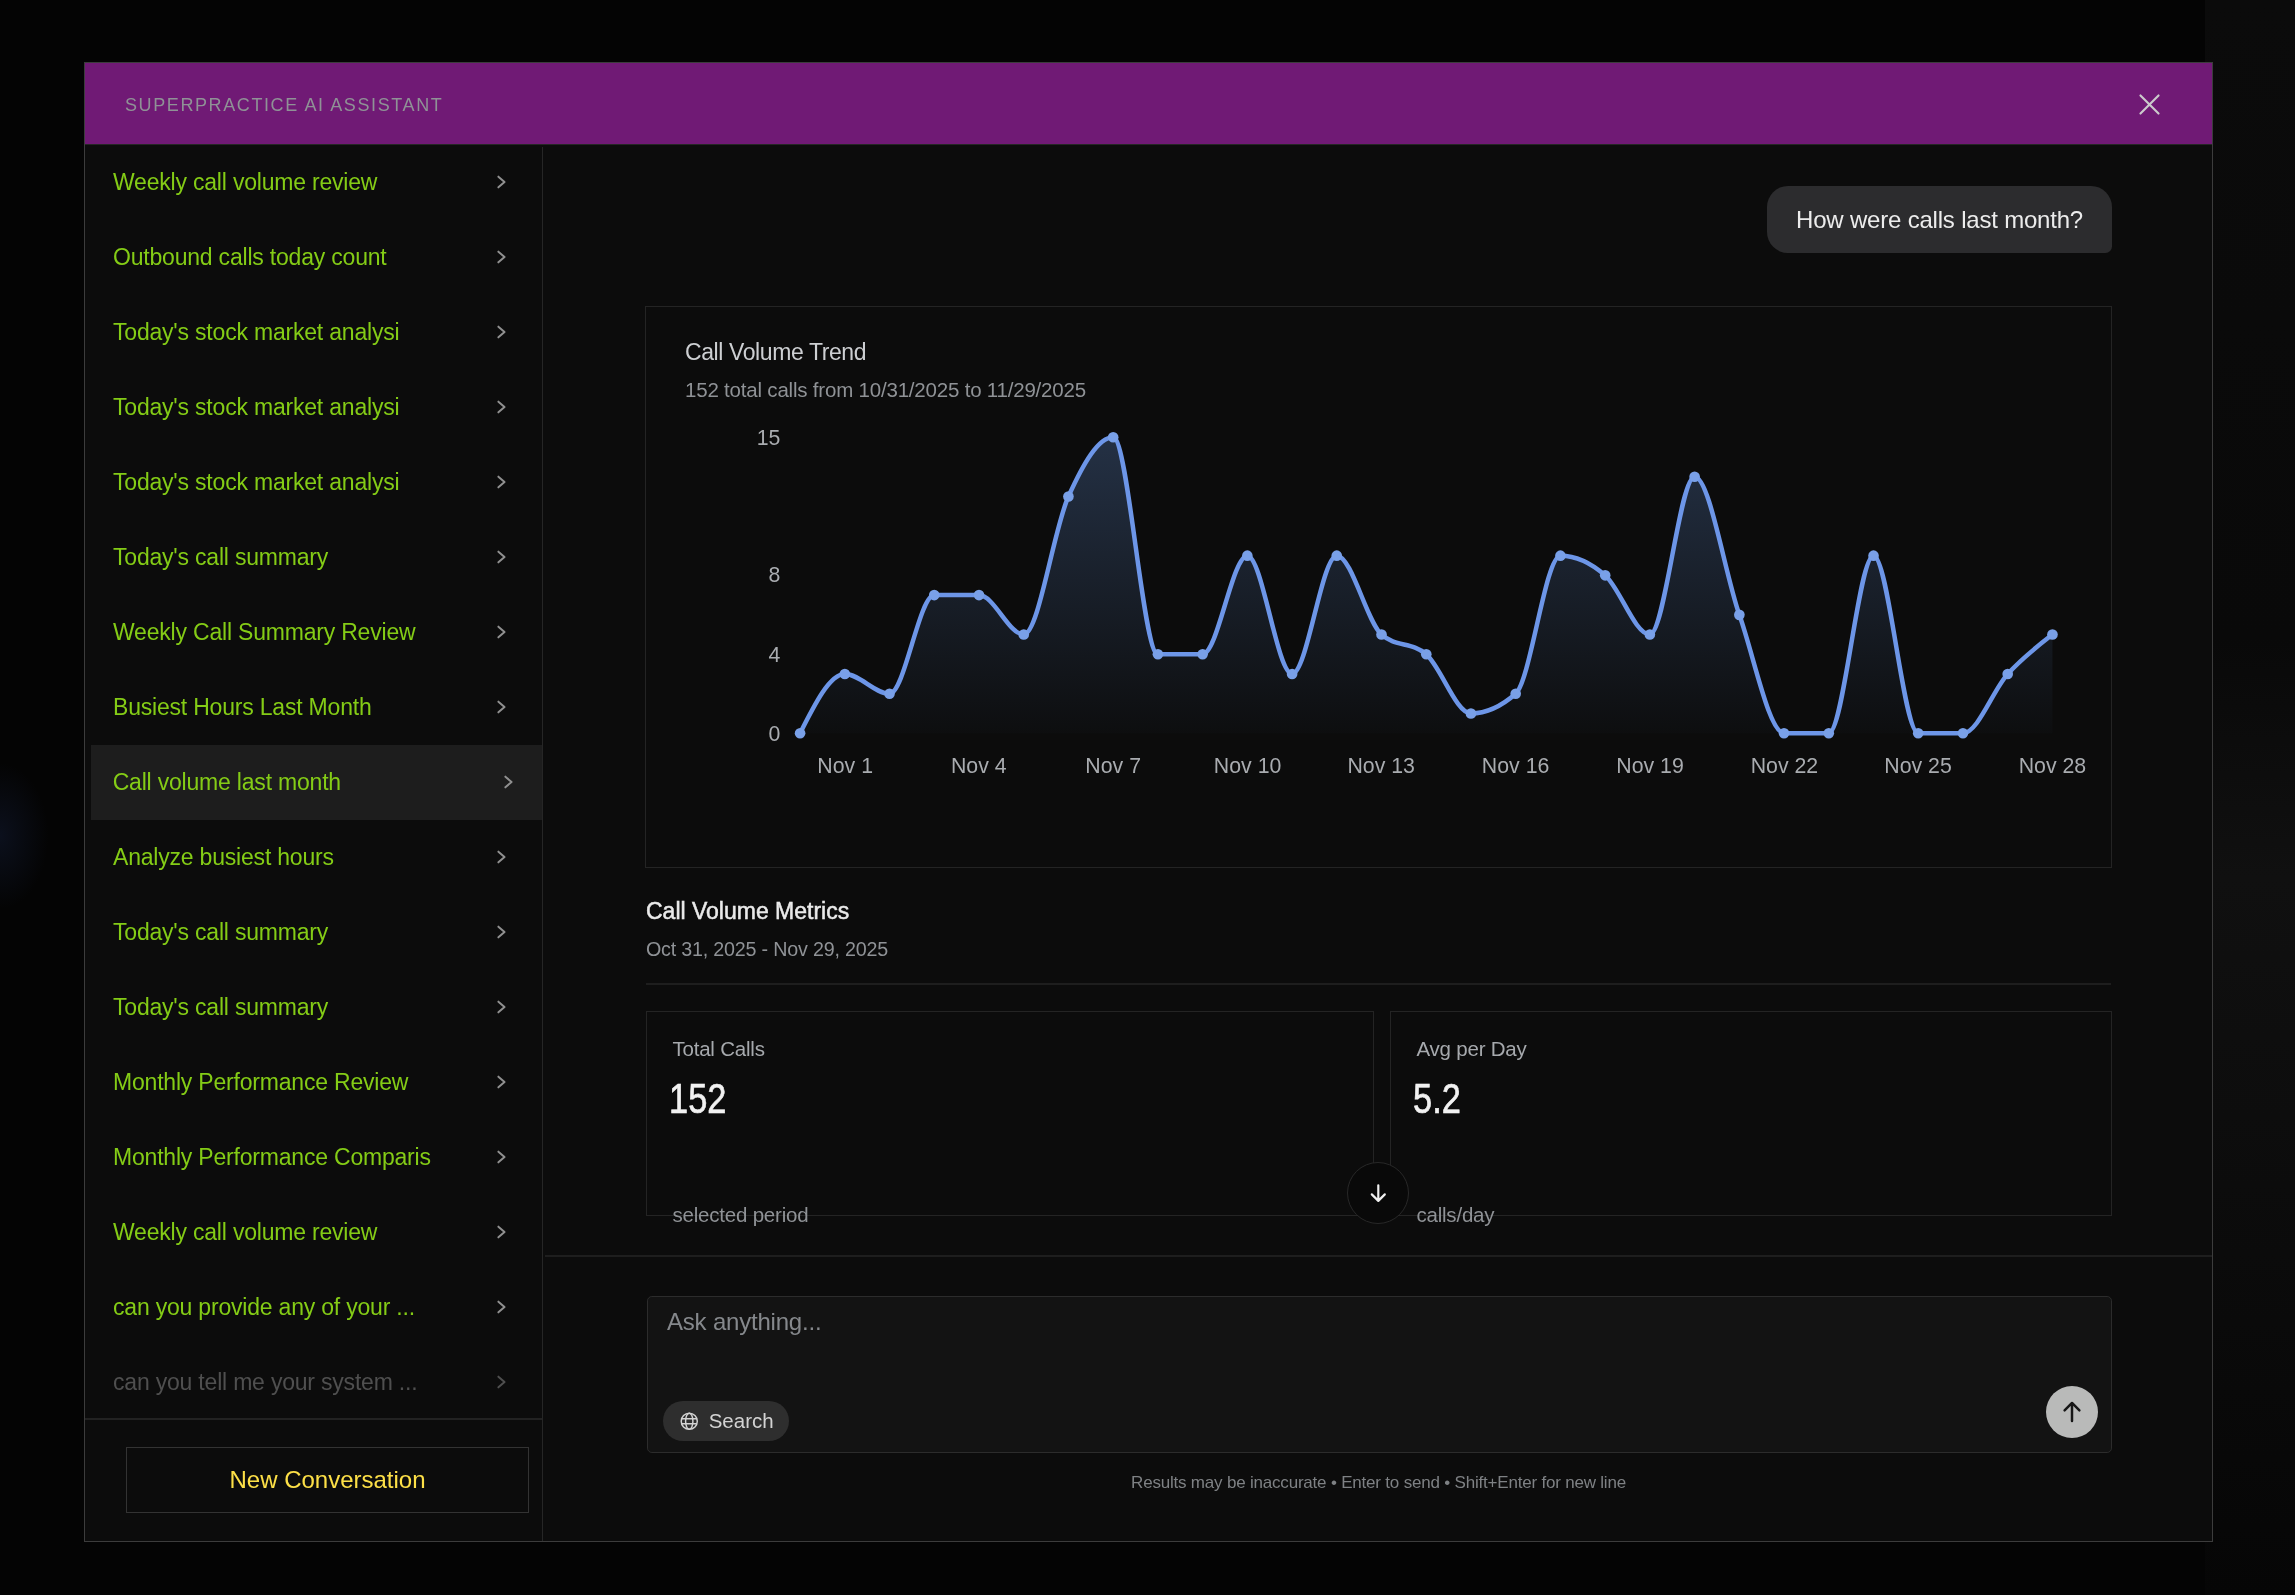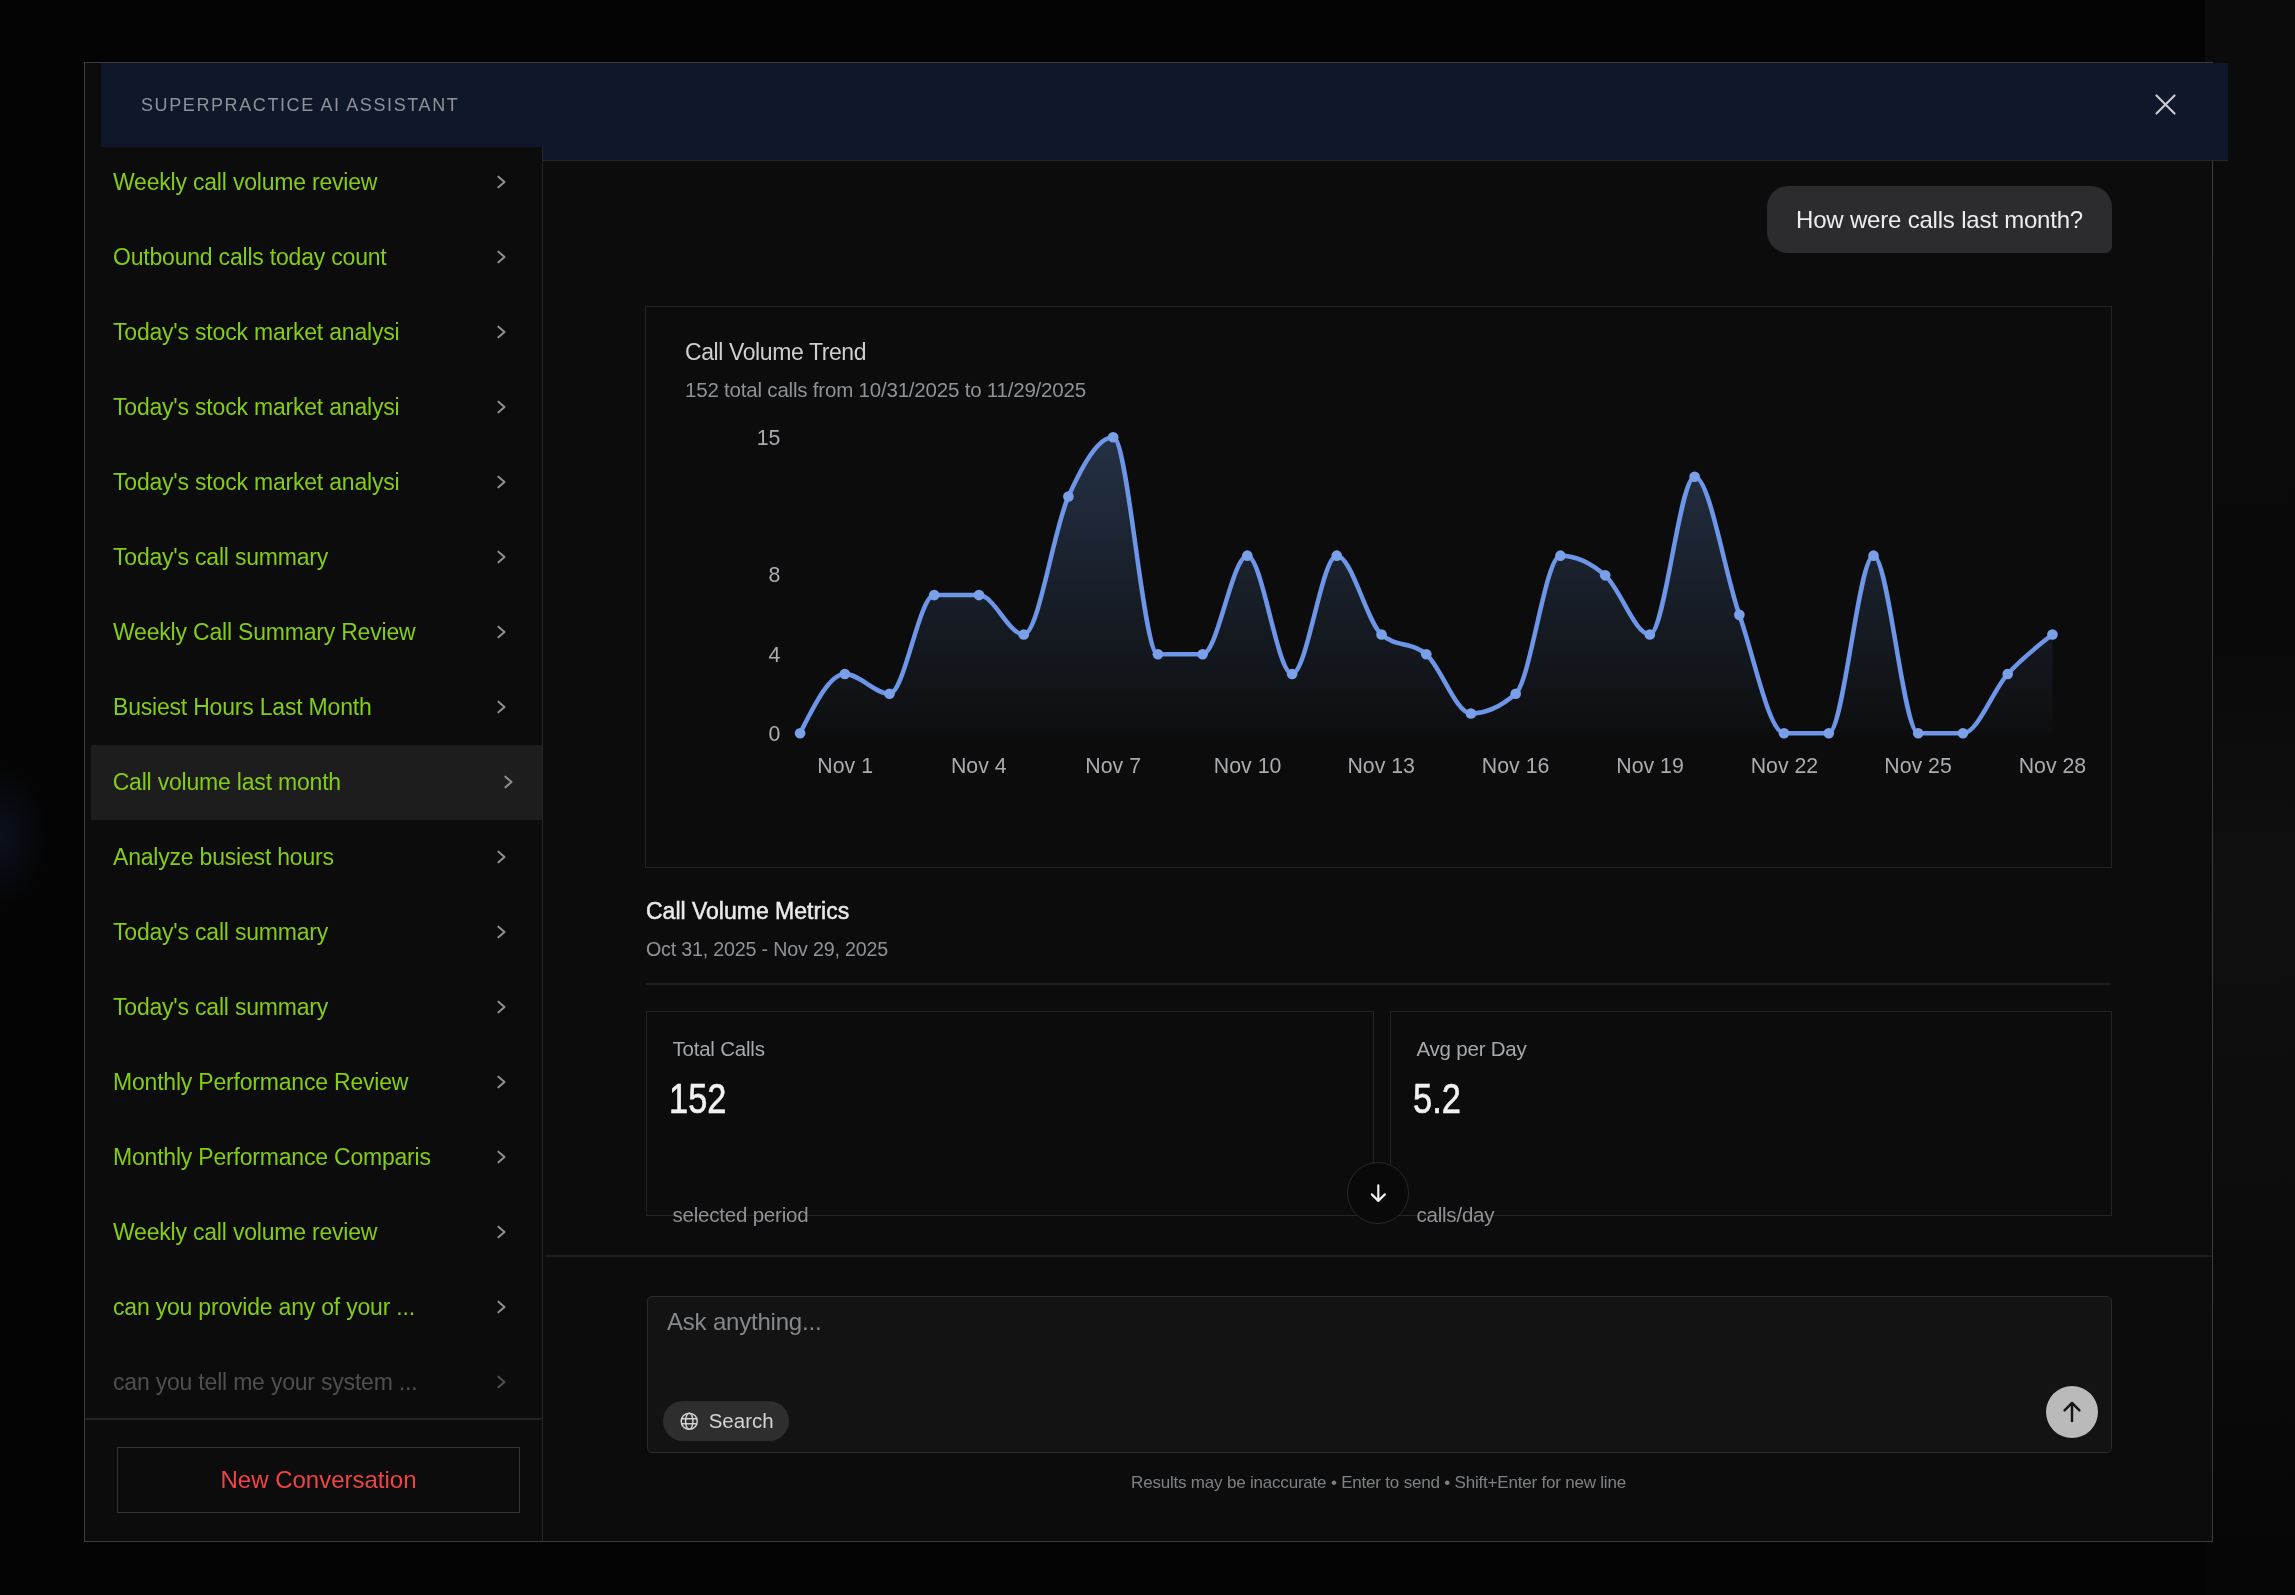--- a/index.html
+++ b/index.html
@@ -3,40 +3,40 @@
 <style>
   * { margin:0; padding:0; box-sizing:border-box; }
   html,body { width:2295px; height:1595px; background:#040404; overflow:hidden;
     font-family:"Liberation Sans", sans-serif; }
   .bgacc1 { position:absolute; right:0; top:0; width:90px; height:1595px;
     background:linear-gradient(180deg,#0b0b0b 0%,#090909 40%,#101010 55%,#0d0d0d 70%,#060606 100%); }
   .bgacc2 { position:absolute; left:0; top:762px; width:49px; height:148px;
     background:radial-gradient(ellipse at 0% 50%, rgba(45,70,140,.18), rgba(0,0,0,0) 70%); }
   .dlg { position:absolute; left:84px; top:62px; width:2129px; height:1480px;
     background:#0c0c0c; border:1.6px solid #3c3c3c; }
-  .hdr { position:absolute; left:16px; top:0; width:100%; height:98px; background:#0f172a;
+  .hdr { position:absolute; left:0; top:0; width:100%; height:82px; background:#701a75;
     border-bottom:1.6px solid #262626; }
   .hdr .ttl { position:absolute; left:40px; top:32px; font-size:18px; color:#8f9296;
     letter-spacing:1.6px; }
   .close { position:absolute; right:51px; top:29.5px; width:23px; height:23px; }
   .sb { position:absolute; left:0; top:84px; width:458px; bottom:0; background:#0c0c0c;
     border-right:1.6px solid #262626; }
   .list { position:absolute; left:0; top:-2.5px; width:100%; height:1271px; overflow:hidden; }
   .row { position:relative; height:75px; }
   .row .rt { position:absolute; left:28px; top:50%; transform:translateY(-50%);
     font-size:23px; color:#84cc16; letter-spacing:-0.2px; white-space:nowrap; }
   .row .chev { position:absolute; right:31px; top:50%; transform:translateY(-50%);
     color:#909090; }
   .row.sel { background:#1d1d1d; margin-left:5.7px; }
   .row.sel .rt { left:22px; }
   .row.sel .chev { right:24.6px; }
   .row.dim .rt, .row.dim .chev { color:#4f4f4f; }
-  .nc { position:absolute; left:32px; top:1300px; width:403px; height:66px;
+  .nc { position:absolute; left:41px; top:1300px; width:403px; height:66px;
     border:1.6px solid #333; display:flex; align-items:center; justify-content:center;
-    font-size:24px; color:#ef4444; }
+    font-size:24px; color:#fde047; }
   .sb .sep { position:absolute; left:0; top:1271px; width:100%; height:1.6px; background:#222; }
 
   .main { position:absolute; left:460px; top:84px; right:0; bottom:0; }
   .bubble { position:absolute; right:100px; top:39px; height:67px; background:#2c2c2e;
     border-radius:21px 21px 6.6px 21px; display:flex; align-items:center;
     padding:8px 29px; font-size:24px; letter-spacing:-0.2px; color:#ececec; }
   .card { position:absolute; left:100px; top:159px; width:1467px; height:562px;
     border:1.6px solid #242424; }
   .card .t1 { position:absolute; left:39px; top:32px; font-size:23px; letter-spacing:-0.4px; color:#cdcfd2; }
   .card .t2 { position:absolute; left:39px; top:71px; font-size:20.5px; letter-spacing:-0.2px; color:#8f9296;text-align:center; }

